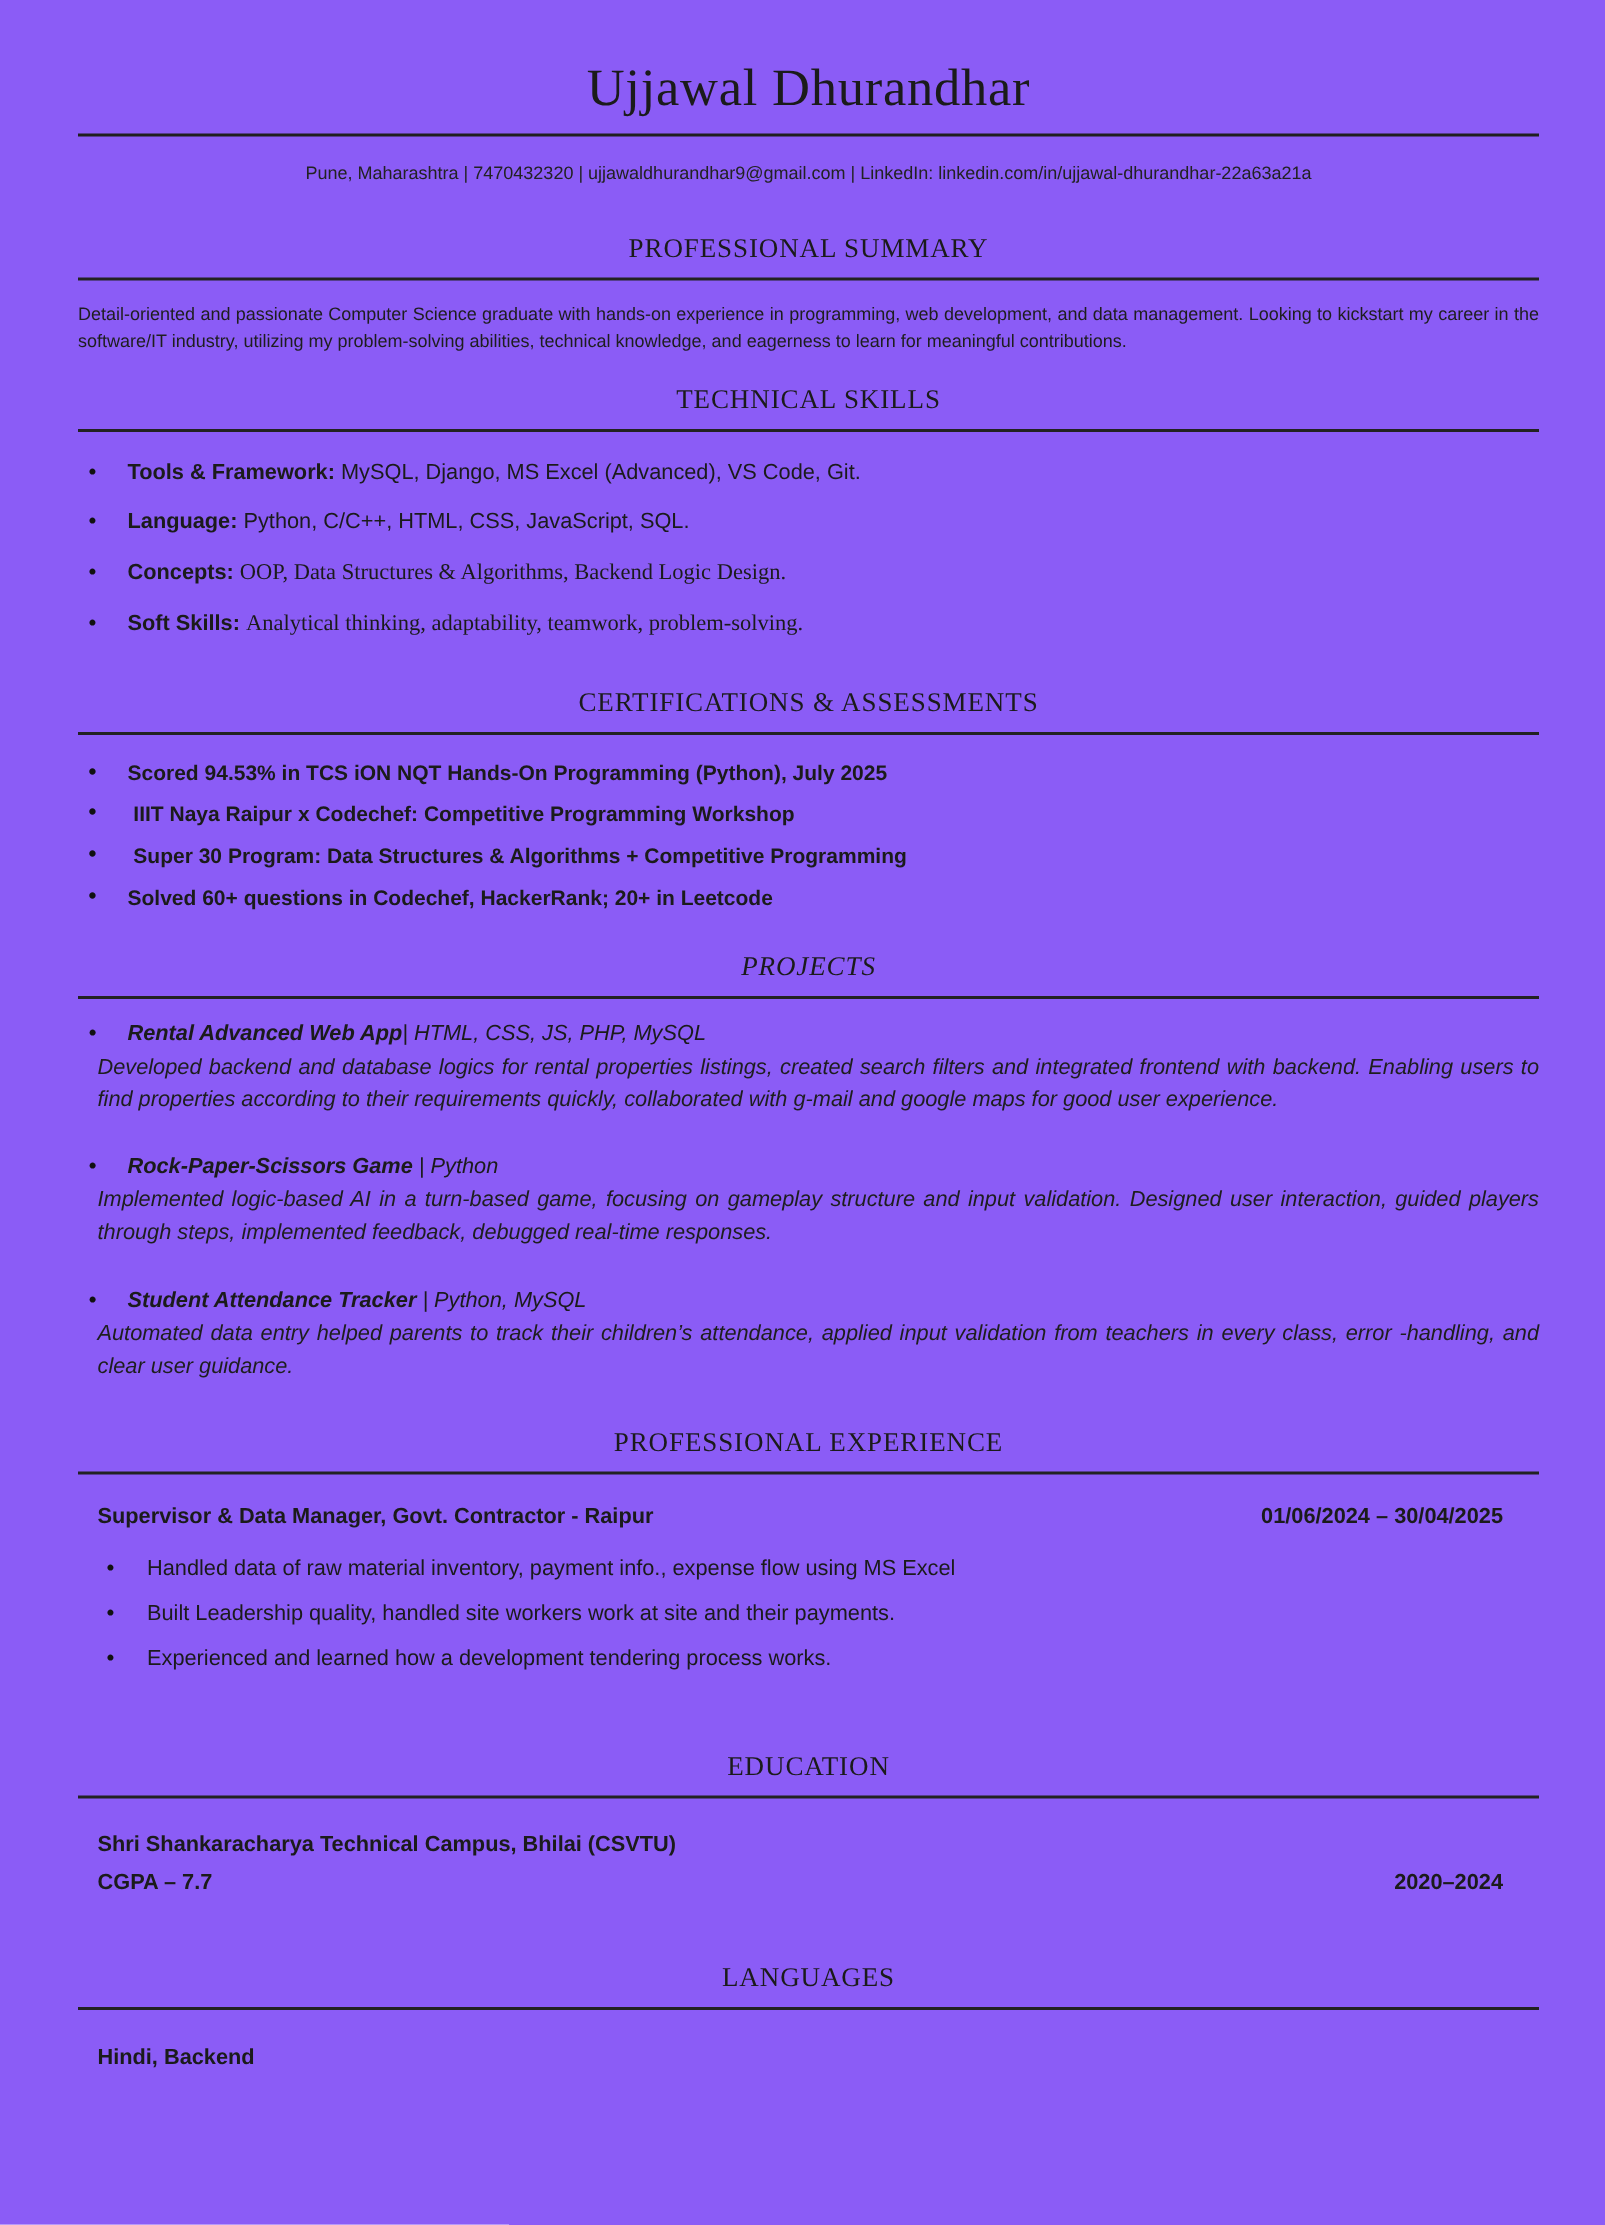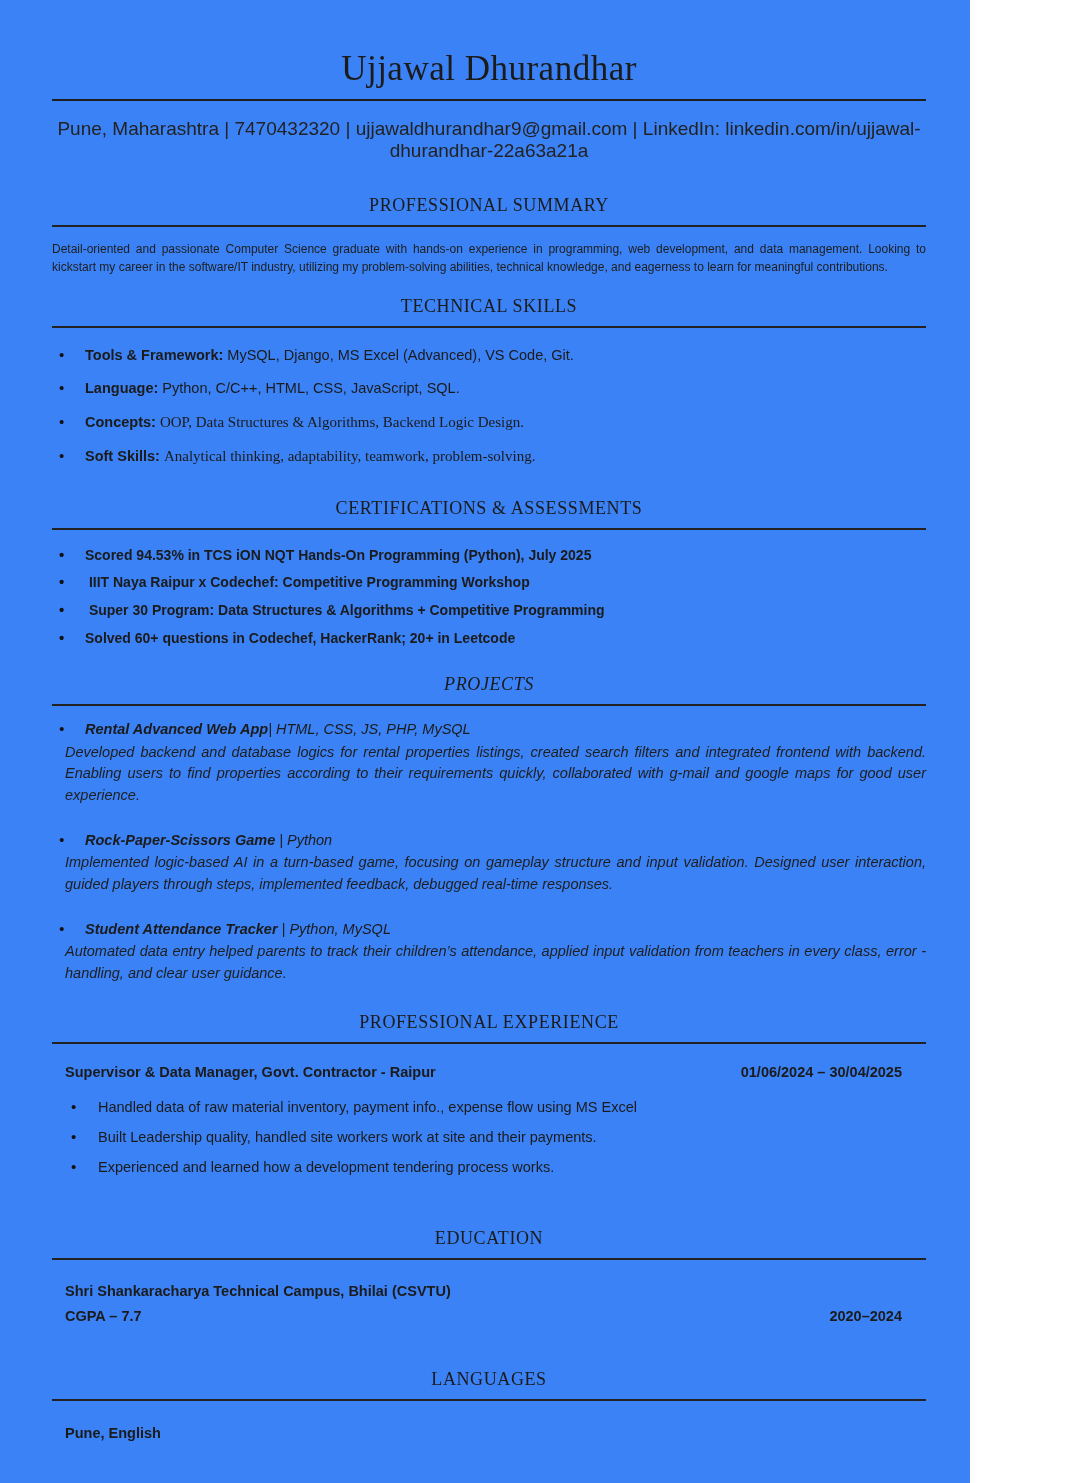--- a/index.html
+++ b/index.html
@@ -4,39 +4,39 @@
 <style>
   * { margin: 0; padding: 0; box-sizing: border-box; }
   html, body { background: #ffffff; }
   body {
     width: 1070px; height: 1483px;
     font-family: "Liberation Sans", sans-serif;
     color: #1b1b1b;
     overflow: hidden;
   }
   .page {
-    width: 970px; height: 1483px;
-    padding: 46px 44px 20px 52px;
-    background: #3b82f6;
+    width: 1070px; height: 1483px;
+    padding: 36px 44px 20px 52px;
+    background: #8b5cf6;
   }
   
   .name {
     font-family: "Liberation Serif", serif;
     font-size: 35px; font-weight: 500;
     text-align: center; letter-spacing: 0.5px;
     line-height: 1.3;
   }
   .rule-thick {
     border: none; border-top: 2.5px solid #1f1f1f;
     margin-top: 7px;
   }
   .contact {
     margin-top: 17px;
     text-align: center;
-    font-size: 19px; color: #222;
+    font-size: 12px; color: #222;
   }
   
   .section-heading {
     font-family: "Liberation Serif", serif;
     font-size: 18px; font-weight: 500;
     letter-spacing: 0.6px;
     text-align: center;
   }
   .rule {
     border: none; border-top: 2px solid #222;
@@ -211,16 +211,16 @@
       <div class="edu-row">
         <span>CGPA – 7.7</span>
         <span>2020–2024</span>
       </div>
     </div>
   </div>
 
   <div class="sec-lang">
     <div class="section-heading">LANGUAGES</div>
     <hr class="rule">
-    <div class="lang-text">Pune, English</div>
+    <div class="lang-text">Hindi, Backend</div>
   </div>
 
 </div>
 
 </body></html>

